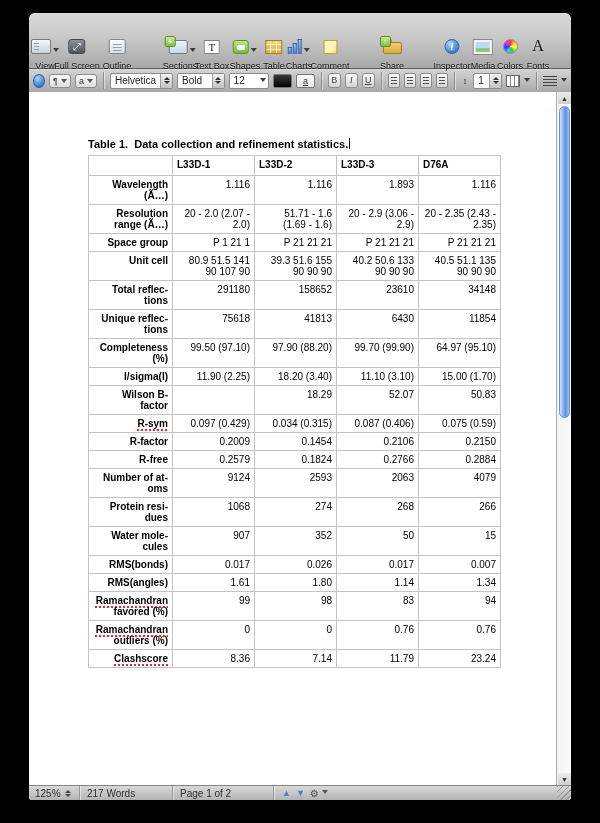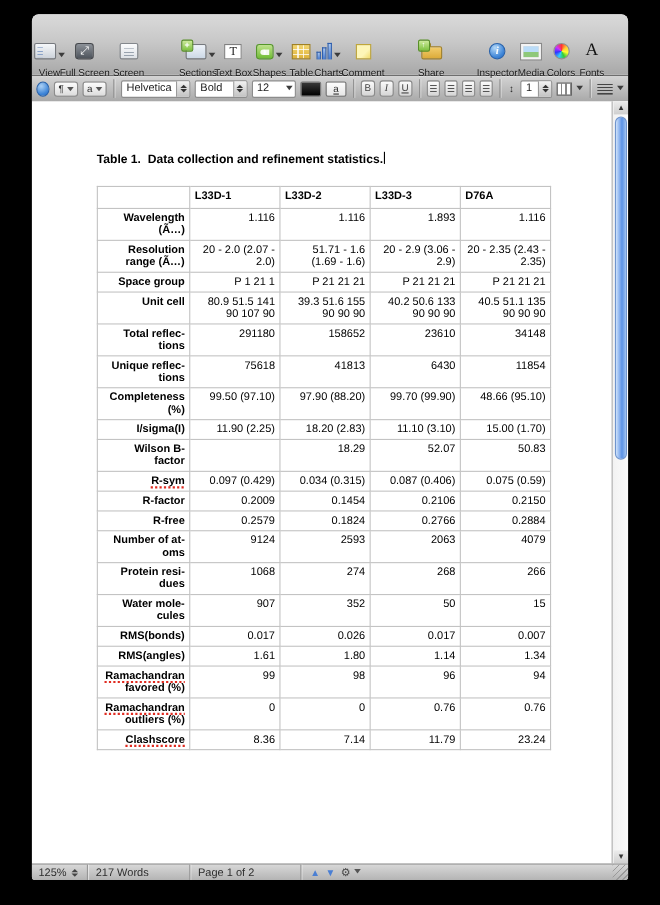--- a/index.html
+++ b/index.html
@@ -121,21 +121,21 @@
   .fb-spacing-icon{font-size:9px;color:#222;width:10px;text-align:center;}
   .fb-cols{width:14px;height:12px;border:1px solid #666;box-sizing:border-box;
       background:repeating-linear-gradient(90deg,#fff 0 3px,#888 3px 4px);}
   .fb-list{width:14px;height:10px;background:repeating-linear-gradient(#444 0 1px,transparent 1px 3px);}
 
   
   .content{position:absolute;left:0;top:79px;right:0;bottom:15px;background:#fff;overflow:hidden;}
   .doc-title{position:absolute;left:59px;top:46px;font-size:11px;font-weight:bold;color:#000;white-space:pre;}
   .caret{display:inline-block;width:1px;height:11px;background:#000;margin-left:1px;vertical-align:-1px;}
 
-  table.stats{position:absolute;left:59px;top:77px;width:412px;border-collapse:collapse;table-layout:fixed;}
+  table.stats{position:absolute;left:59px;top:63px;width:412px;border-collapse:collapse;table-layout:fixed;}
   table.stats th,table.stats td{border:1px solid #c3c3c3;font-size:10px;line-height:11px;
       padding:3px 4px;vertical-align:top;color:#000;}
   table.stats thead th{font-weight:bold;text-align:left;height:13px;}
   table.stats tbody th{font-weight:bold;text-align:right;}
   table.stats tbody td{text-align:right;font-weight:normal;}
   .sp{text-decoration:underline dotted #e02b20 2px;text-underline-offset:2px;}
 
   
   .scrollbar{position:absolute;top:0;right:0;bottom:0;width:15px;background:linear-gradient(90deg,#f2f2f2,#fcfcfc);
       border-left:1px solid #ababab;box-sizing:border-box;}
@@ -182,21 +182,21 @@
       <div class="tb-item" style="left:48px">
         <div class="icon-row">
             <div class="ic ic-fullscreen">⤢</div>
           </div>
         <div class="tb-label">Full Screen</div>
       </div>
       <div class="tb-item" style="left:88px">
         <div class="icon-row">
             <div class="ic ic-outline"></div>
           </div>
-        <div class="tb-label">Screen</div>
+        <div class="tb-label">Outline</div>
       </div>
       <div class="tb-item" style="left:151px">
         <div class="icon-row">
             <div class="ic ic-sections"></div>
             <div class="drop"></div>
           </div>
         <div class="tb-label">Sections</div>
       </div>
       <div class="tb-item" style="left:183px">
         <div class="icon-row">
@@ -388,26 +388,26 @@
             <td>75618</td>
             <td>41813</td>
             <td>6430</td>
             <td>11854</td>
           </tr>
           <tr>
             <th>Completeness<br>(%)</th>
             <td>99.50 (97.10)</td>
             <td>97.90 (88.20)</td>
             <td>99.70 (99.90)</td>
-            <td>48.66 (95.10)</td>
+            <td>64.97 (95.10)</td>
           </tr>
           <tr>
             <th>I/sigma(I)</th>
             <td>11.90 (2.25)</td>
-            <td>18.20 (2.83)</td>
+            <td>18.20 (3.40)</td>
             <td>11.10 (3.10)</td>
             <td>15.00 (1.70)</td>
           </tr>
           <tr>
             <th>Wilson B-<br>factor</th>
             <td></td>
             <td>18.29</td>
             <td>52.07</td>
             <td>50.83</td>
           </tr>
@@ -464,21 +464,21 @@
             <th>RMS(angles)</th>
             <td>1.61</td>
             <td>1.80</td>
             <td>1.14</td>
             <td>1.34</td>
           </tr>
           <tr>
             <th><span class="sp">Ramachandran</span><br>favored (%)</th>
             <td>99</td>
             <td>98</td>
-            <td>96</td>
+            <td>83</td>
             <td>94</td>
           </tr>
           <tr>
             <th><span class="sp">Ramachandran</span><br>outliers (%)</th>
             <td>0</td>
             <td>0</td>
             <td>0.76</td>
             <td>0.76</td>
           </tr>
           <tr>

